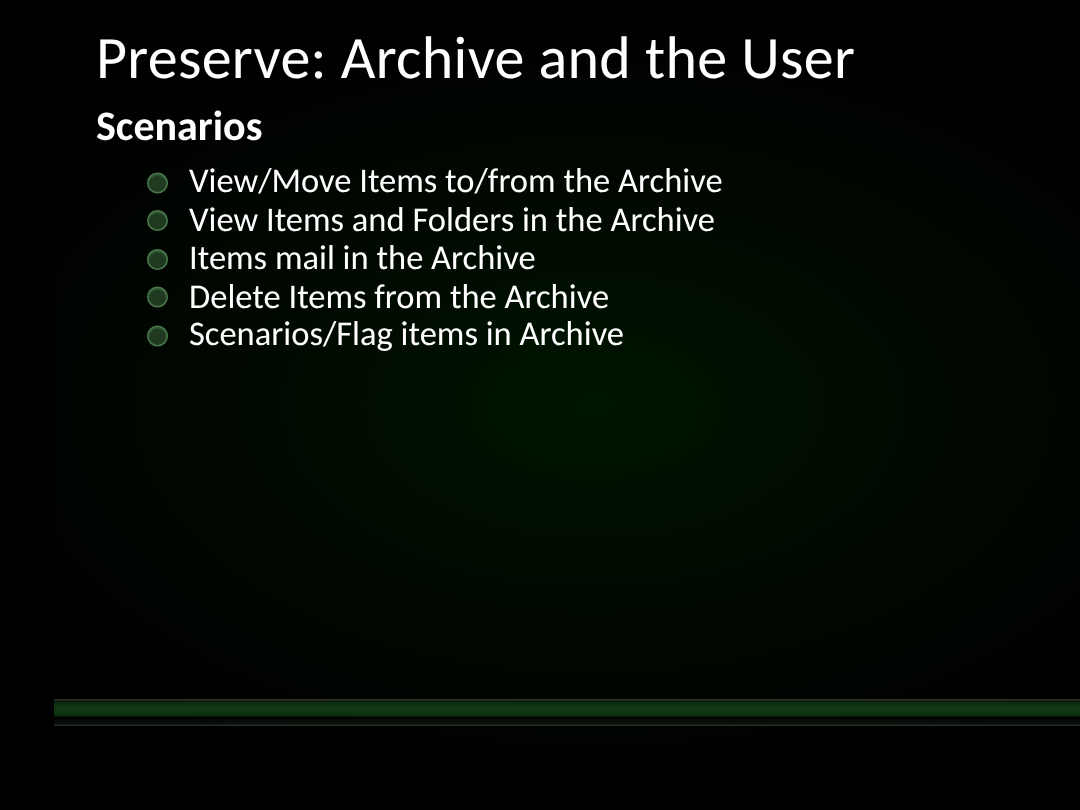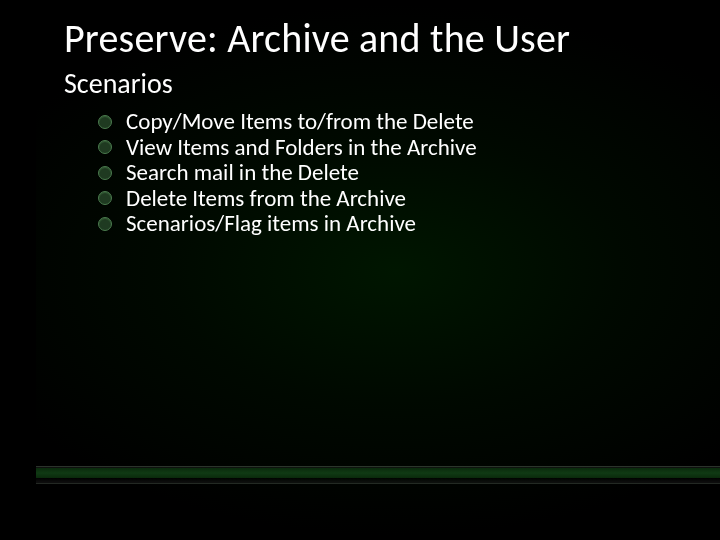--- a/index.html
+++ b/index.html
@@ -32,21 +32,21 @@
     font-size: 40px;
     font-weight: 400;
     letter-spacing: 0.2px;
   }
   .subtitle {
     position: absolute;
     left: 28px;
     top: 66px;
     color: #ffffff;
     font-size: 28px;
-    font-weight: 400;
+    font-weight: 700;
   }
   .bullets {
     position: absolute;
     left: 62px;
     top: 110px;
     right: 40px;
   }
   .bullet-row {
     display: flex;
     align-items: center;
@@ -93,29 +93,29 @@
 <body>
 
 <div class="slide">
 
   <div class="title">Preserve: Archive and the User</div>
   <div class="subtitle">Scenarios</div>
 
   <div class="bullets">
     <div class="bullet-row">
       <span class="dot"></span>
-      <span class="bullet-text">Copy/Move Items to/from the Delete</span>
+      <span class="bullet-text">View/Move Items to/from the Archive</span>
     </div>
     <div class="bullet-row">
       <span class="dot"></span>
       <span class="bullet-text">View Items and Folders in the Archive</span>
     </div>
     <div class="bullet-row">
       <span class="dot"></span>
-      <span class="bullet-text">Search mail in the Delete</span>
+      <span class="bullet-text">Items mail in the Archive</span>
     </div>
     <div class="bullet-row">
       <span class="dot"></span>
       <span class="bullet-text">Delete Items from the Archive</span>
     </div>
     <div class="bullet-row">
       <span class="dot"></span>
       <span class="bullet-text">Scenarios/Flag items in Archive</span>
     </div>
   </div>

